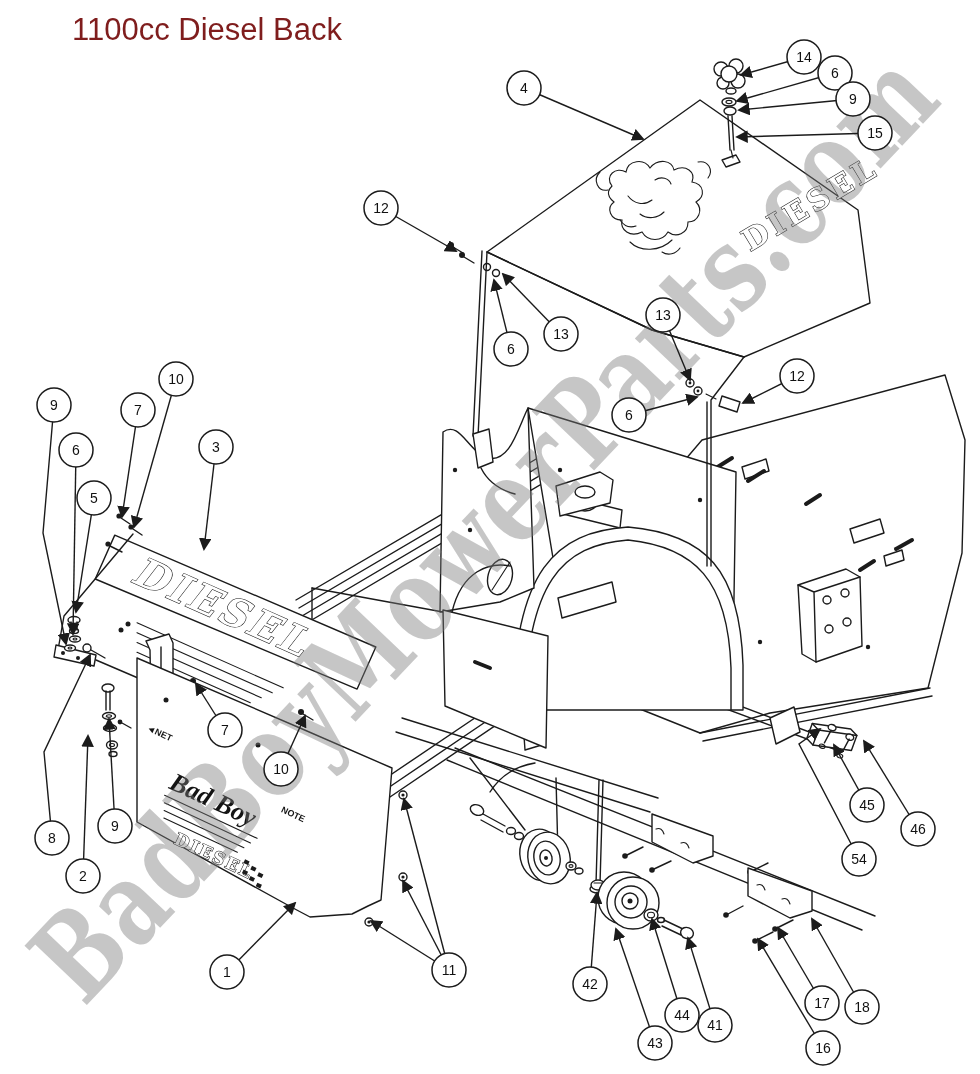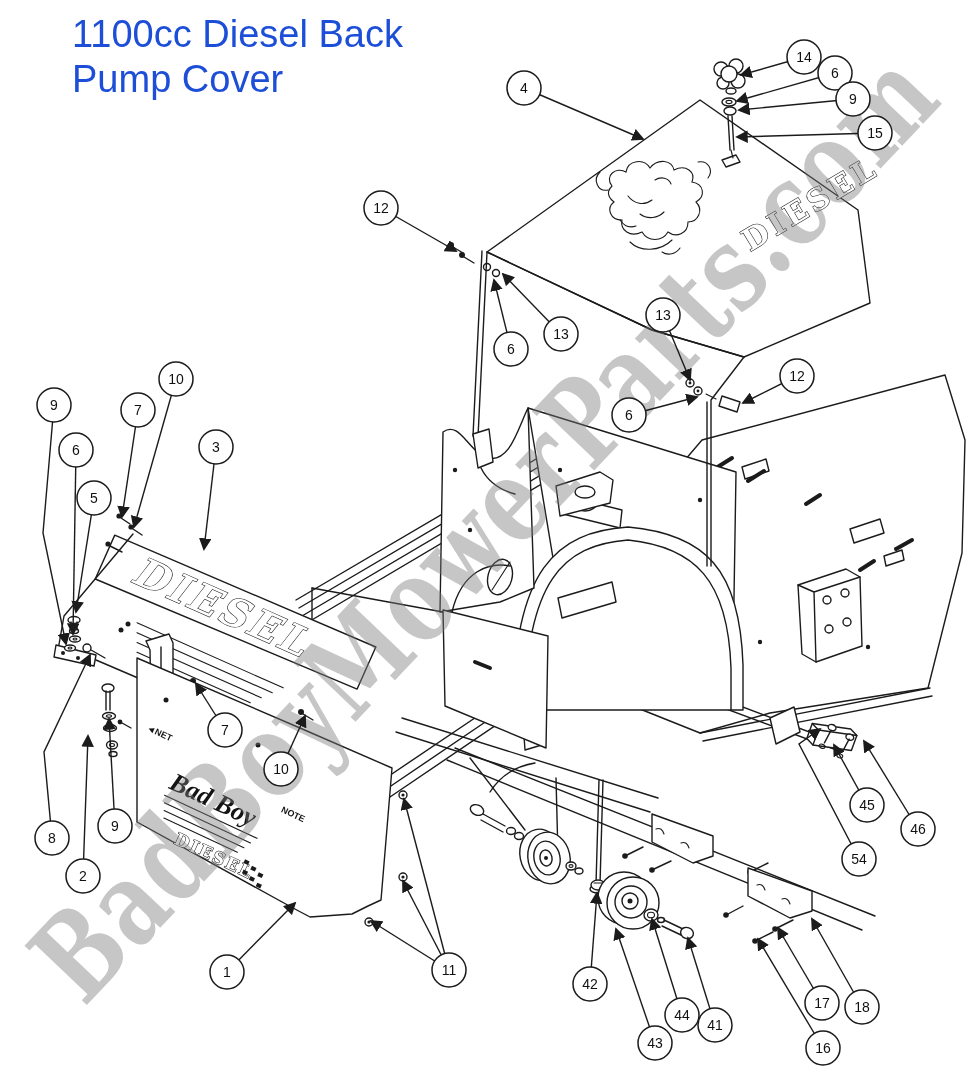--- a/index.html
+++ b/index.html
@@ -1,18 +1,18 @@
 <!DOCTYPE html>
 <html><head>
 <meta charset="utf-8">
 <style>
   html,body{margin:0;padding:0;background:#fff;}
   .page{position:relative;width:980px;height:1074px;background:#fff;overflow:hidden;
         font-family:"Liberation Sans",sans-serif;}
-  .title{position:absolute;left:72px;top:12px;color:#1d4ed8;font-size:38px;
+  .title{position:absolute;left:72px;top:12px;color:#7f1d1d;font-size:31px;
          line-height:1.18;letter-spacing:0;font-weight:400;}
   svg{position:absolute;left:0;top:0;}
   .ln{stroke:#1b1b1b;stroke-width:1.4;fill:none;stroke-linejoin:round;stroke-linecap:round;}
   .lnt{stroke:#1b1b1b;stroke-width:1.1;fill:none;stroke-linecap:round;}
   .wf{fill:#ffffff;stroke:#1b1b1b;stroke-width:1.4;stroke-linejoin:round;}
   .dot{fill:#1b1b1b;stroke:none;}
   .thk{stroke:#1b1b1b;stroke-width:4;fill:none;stroke-linecap:round;}
   .otxt{fill:#ffffff;stroke:#141414;stroke-width:1.1;font-family:"DejaVu Serif",serif;
         font-weight:bold;paint-order:stroke fill;}
   .stxt{fill:#141414;font-family:"Liberation Serif",serif;font-style:italic;font-weight:bold;}
@@ -22,21 +22,20 @@
   .callout-line{stroke:#1b1b1b;stroke-width:1.4;fill:none;}
   .callout-circle{fill:#ffffff;stroke:#1b1b1b;stroke-width:1.5;}
   .callout-num{font:14px "Liberation Sans",sans-serif;fill:#111;text-anchor:middle;}
 </style>
 </head>
 <body>
 
 <div class="page">
   <div class="title">
     <div>1100cc Diesel Back</div>
-    <div>Pump Cover</div>
   </div>
 
   <svg id="diagram" width="980" height="1074" viewBox="0 0 980 1074">
     <defs>
       <marker id="arrow" viewBox="0 0 10 10" refX="8.5" refY="5" markerWidth="9" markerHeight="9" orient="auto">
         <path d="M0,0 L10,5 L0,10 Z" fill="#1b1b1b"></path>
       </marker>
     </defs>
 
     <g>

